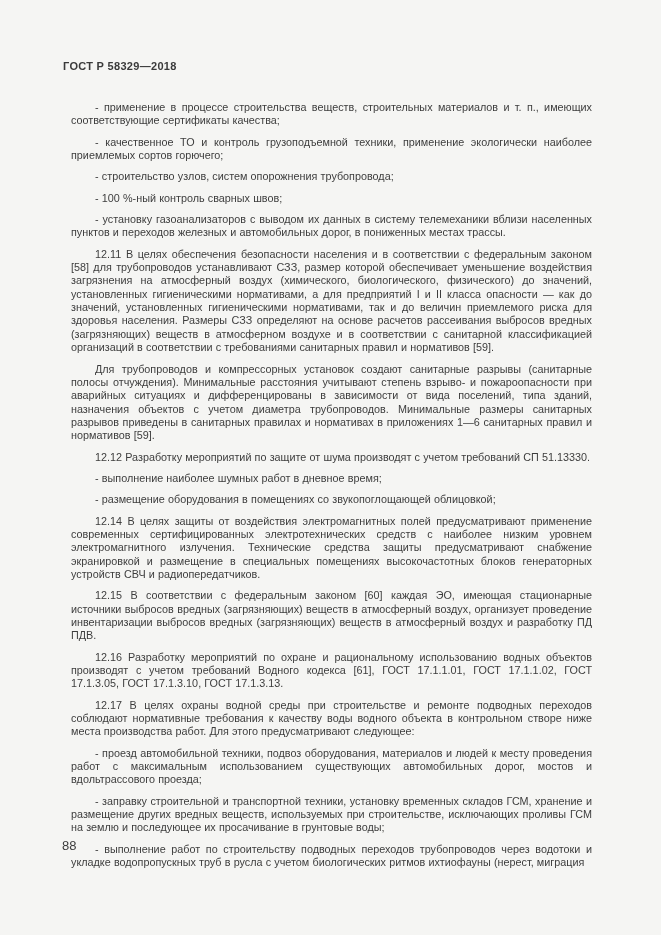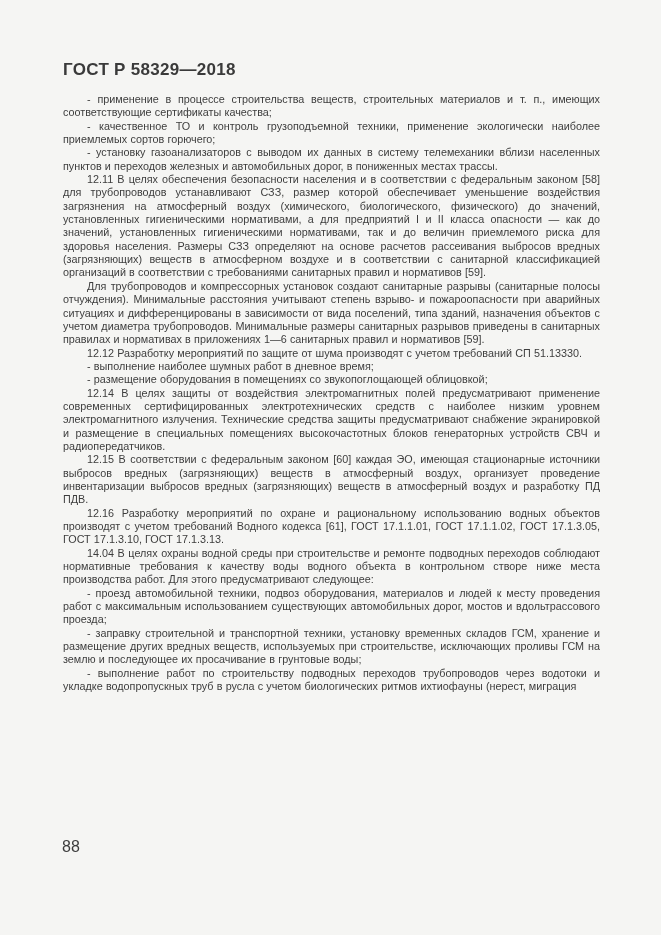--- a/index.html
+++ b/index.html
@@ -17,67 +17,69 @@
   .page {
     position: relative;
     width: 661px;
     height: 935px;
     overflow: hidden;
   }
   .doc-header {
     position: absolute;
     left: 63px;
     top: 60px;
-    font-size: 17px;
+    font-size: 11px;
     font-weight: bold;
     letter-spacing: 0.3px;
     color: #3a3a3a;
   }
   .doc-body {
     position: absolute;
     left: 63px;
     top: 93px;
     width: 537px;
   }
   .doc-body p {
-    margin: 0;
+    margin: 8px;
     padding: 0;
     font-size: 10.8px;
     line-height: 13.35px;
     text-align: justify;
     text-indent: 24px;
     word-spacing: 0.2px;
     color: #3d3d3d;
   }
   .page-number {
     position: absolute;
     left: 62px;
     top: 838px;
-    font-size: 16px;
+    font-size: 13px;
     color: #3d3d3d;
   }
 </style>
 </head>
 <body>
 
 <div class="page">
   <div class="doc-header">ГОСТ Р 58329—2018</div>
 
   <div class="doc-body" id="doc-body">
       <p>- применение в процессе строительства веществ, строительных материалов и т. п., имеющих соответствующие сертификаты качества;</p>
       <p>- качественное ТО и контроль грузоподъемной техники, применение экологически наиболее приемлемых сортов горючего;</p>
+      <p>- строительство узлов, систем опорожнения трубопровода;</p>
+      <p>- 100 %-ный контроль сварных швов;</p>
       <p>- установку газоанализаторов с выводом их данных в систему телемеханики вблизи населенных пунктов и переходов железных и автомобильных дорог, в пониженных местах трассы.</p>
       <p>12.11 В целях обеспечения безопасности населения и в соответствии с федеральным законом [58] для трубопроводов устанавливают СЗЗ, размер которой обеспечивает уменьшение воздействия загрязнения на атмосферный воздух (химического, биологического, физического) до значений, установленных гигиеническими нормативами, а для предприятий I и II класса опасности — как до значений, установленных гигиеническими нормативами, так и до величин приемлемого риска для здоровья населения. Размеры СЗЗ определяют на основе расчетов рассеивания выбросов вредных (загрязняющих) веществ в атмосферном воздухе и в соответствии с санитарной классификацией организаций в соответствии с требованиями санитарных правил и нормативов [59].</p>
       <p>Для трубопроводов и компрессорных установок создают санитарные разрывы (санитарные полосы отчуждения). Минимальные расстояния учитывают степень взрыво- и пожароопасности при аварийных ситуациях и дифференцированы в зависимости от вида поселений, типа зданий, назначения объектов с учетом диаметра трубопроводов. Минимальные размеры санитарных разрывов приведены в санитарных правилах и нормативах в приложениях 1—6 санитарных правил и нормативов [59].</p>
       <p>12.12 Разработку мероприятий по защите от шума производят с учетом требований СП 51.13330.</p>
       <p>- выполнение наиболее шумных работ в дневное время;</p>
       <p>- размещение оборудования в помещениях со звукопоглощающей облицовкой;</p>
       <p>12.14 В целях защиты от воздействия электромагнитных полей предусматривают применение современных сертифицированных электротехнических средств с наиболее низким уровнем электромагнитного излучения. Технические средства защиты предусматривают снабжение экранировкой и размещение в специальных помещениях высокочастотных блоков генераторных устройств СВЧ и радиопередатчиков.</p>
       <p>12.15 В соответствии с федеральным законом [60] каждая ЭО, имеющая стационарные источники выбросов вредных (загрязняющих) веществ в атмосферный воздух, организует проведение инвентаризации выбросов вредных (загрязняющих) веществ в атмосферный воздух и разработку ПД ПДВ.</p>
       <p>12.16 Разработку мероприятий по охране и рациональному использованию водных объектов производят с учетом требований Водного кодекса [61], ГОСТ 17.1.1.01, ГОСТ 17.1.1.02, ГОСТ 17.1.3.05, ГОСТ 17.1.3.10, ГОСТ 17.1.3.13.</p>
-      <p>14.04 В целях охраны водной среды при строительстве и ремонте подводных переходов соблюдают нормативные требования к качеству воды водного объекта в контрольном створе ниже места производства работ. Для этого предусматривают следующее:</p>
+      <p>12.17 В целях охраны водной среды при строительстве и ремонте подводных переходов соблюдают нормативные требования к качеству воды водного объекта в контрольном створе ниже места производства работ. Для этого предусматривают следующее:</p>
       <p>- проезд автомобильной техники, подвоз оборудования, материалов и людей к месту проведения работ с максимальным использованием существующих автомобильных дорог, мостов и вдольтрассового проезда;</p>
       <p>- заправку строительной и транспортной техники, установку временных складов ГСМ, хранение и размещение других вредных веществ, используемых при строительстве, исключающих проливы ГСМ на землю и последующее их просачивание в грунтовые воды;</p>
       <p>- выполнение работ по строительству подводных переходов трубопроводов через водотоки и укладке водопропускных труб в русла с учетом биологических ритмов ихтиофауны (нерест, миграция</p>
     </div>
 
   <div class="page-number">88</div>
 </div>
 
 </body></html>

